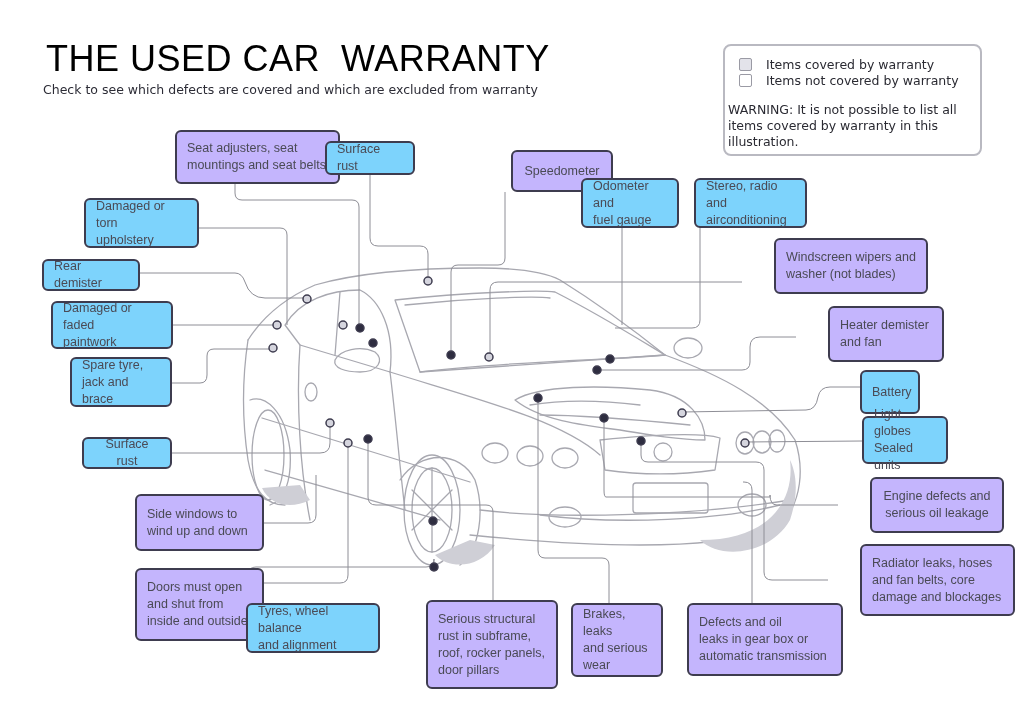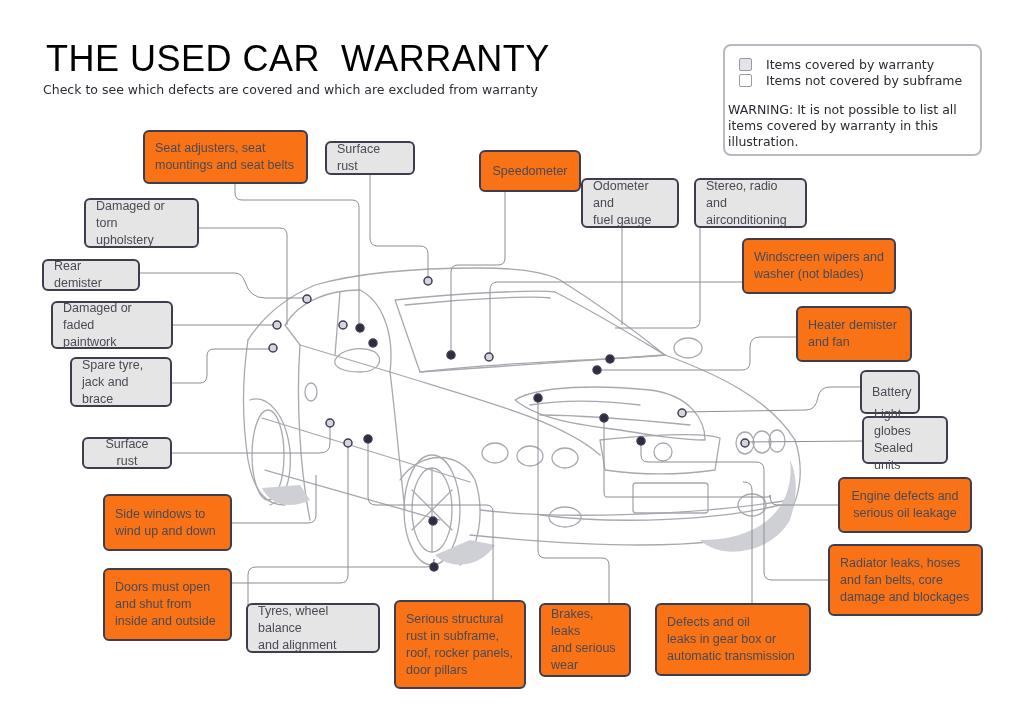--- a/index.html
+++ b/index.html
@@ -13,39 +13,39 @@
             border: 2px solid #b9b9c1; border-radius: 8px; background: #fff; box-sizing: border-box;
             font-family: "DejaVu Sans", sans-serif; font-size: 12.5px; color: #2a2a32; }
   .legend .row { position: absolute; left: 14px; display: flex; align-items: center; }
   .legend .sw { width: 13px; height: 13px; border: 1px solid #9a9aa4; border-radius: 2px; margin-right: 14px; box-sizing: border-box; }
   .legend .sw.cov { background: #e3e3ea; }
   .legend .sw.nc { background: #ffffff; }
   .legend .warn { position: absolute; left: 3px; top: 56px; width: 240px; line-height: 16px; }
   .box { position: absolute; box-sizing: border-box; border: 2.5px solid #3e3c4f; border-radius: 6px;
          font-size: 12.5px; line-height: 17px; color: #4a4a55; padding: 0 10px;
          display: flex; align-items: center; white-space: pre-line; }
-  .box.cov { background: #f97316; }
-  .box.nc { background: #e5e5e5; }
+  .box.cov { background: #c4b5fd; margin-left: 32px; }
+  .box.nc { background: #7dd3fc; }
   .box.center { justify-content: center; text-align: center; }
   svg#art { position: absolute; left: 0; top: 0; }
 </style>
 </head>
 <body>
 
 <div class="title">THE USED CAR  WARRANTY</div>
 <div class="subtitle">Check to see which defects are covered and which are excluded from warranty</div>
 
 <div class="legend">
   <div class="row" style="top:11px;">
     <span class="sw cov"></span>
     <span>Items covered by warranty</span>
   </div>
   <div class="row" style="top:27px;">
     <span class="sw nc"></span>
-    <span>Items not covered by subframe</span>
+    <span>Items not covered by warranty</span>
   </div>
   <div class="warn">WARNING: It is not possible to list all items covered by warranty in this illustration.</div>
 </div>
 
 <svg id="art" width="1024" height="724" viewBox="0 0 1024 724">
   <g fill="none" stroke="#a8a8b0" stroke-width="1.3" stroke-linejoin="round" stroke-linecap="round">
 
     <path d="M248,340 C262,318 285,298 315,285 C360,272 420,268 480,268 C520,268 545,272 560,280 C600,305 640,335 665,355"></path>
     <path d="M248,340 C242,380 242,420 248,460 C254,492 266,505 285,505"></path>
     <path d="M665,355 C720,375 770,400 795,440 C805,470 800,500 785,520 C760,540 700,545 640,545 C580,545 520,540 470,535"></path>

